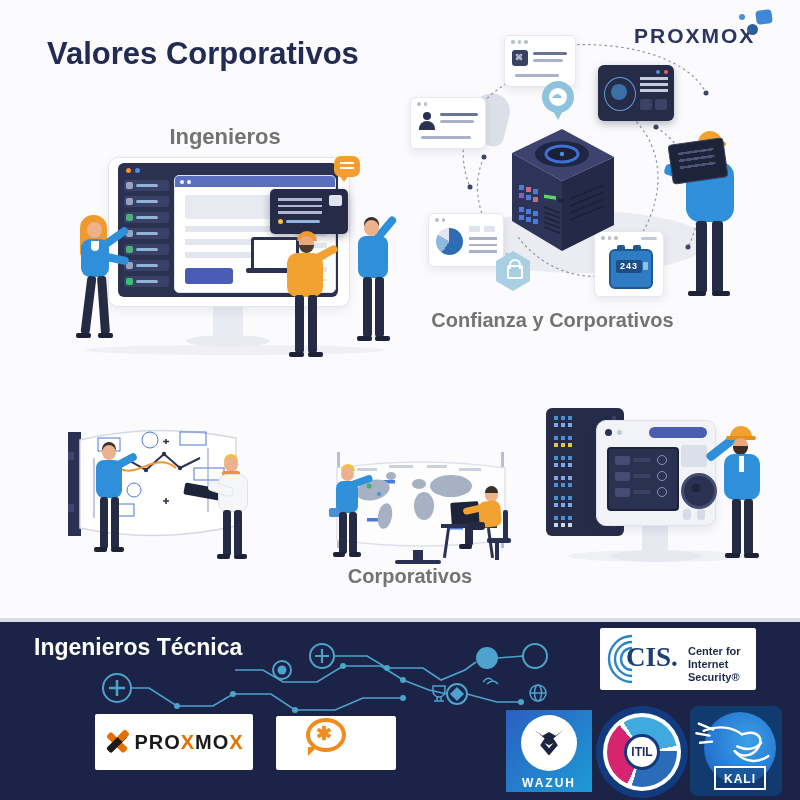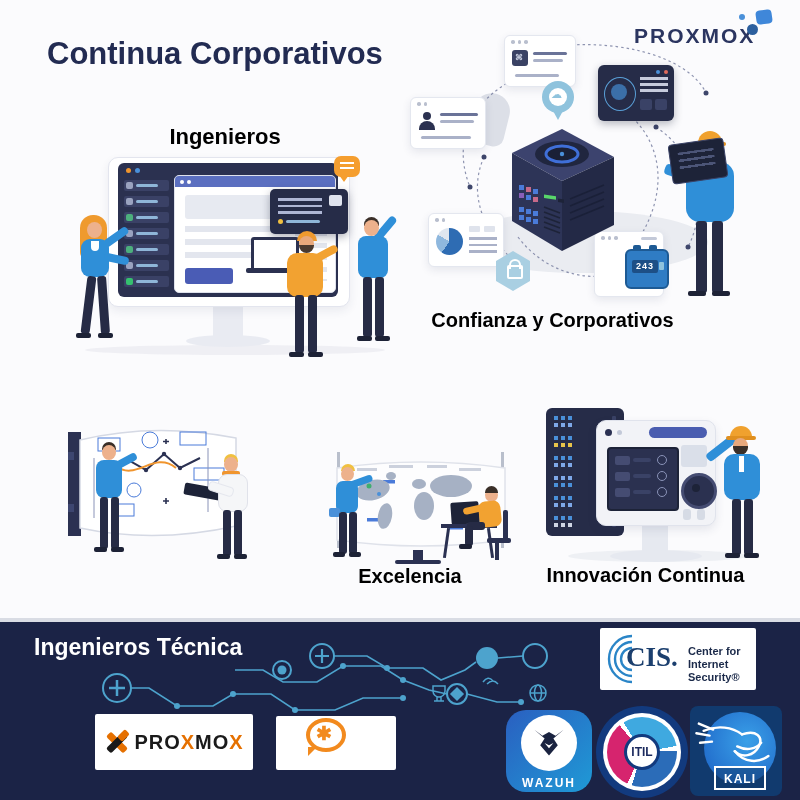--- a/index.html
+++ b/index.html
@@ -1,19 +1,19 @@
 <!DOCTYPE html>
 <html><head>
 <meta charset="utf-8">
 <style>
   html,body{margin:0;padding:0;background:#ffffff;}
   #canvas{position:relative;width:800px;height:800px;background:#fbfbfd;overflow:hidden;
           font-family:"Liberation Sans",sans-serif;}
   .abs{position:absolute;}
-  .cap{position:absolute;text-align:center;font-weight:bold;color:#000000;}
+  .cap{position:absolute;text-align:center;font-weight:bold;color:#737373;}
   
   .wcard{position:absolute;background:#fff;border:1px solid #e4e7ef;border-radius:6px;
          box-shadow:0 3px 8px rgba(40,50,90,.10);}
   .wcard .dots{position:absolute;left:6px;top:4px;display:flex;gap:3px;}
   .wcard .dots i{width:3.5px;height:3.5px;border-radius:50%;background:#b9bfce;display:block;}
   .tline{position:absolute;border-radius:2px;background:#6a7398;height:3px;}
   .glines{position:absolute;background:repeating-linear-gradient(to bottom,#aab1c8 0 3px,transparent 3px 8px);}
   
   .pp{position:absolute;}
   .pp div{position:absolute;}
@@ -30,21 +30,21 @@
   .sbrow{position:absolute;left:54px;width:45px;height:11px;background:#3a4166;border-radius:2px;}
   .sbrow i{position:absolute;left:2px;top:2px;width:7px;height:7px;border-radius:2px;display:block;}
   .sbrow b{position:absolute;left:12px;top:4px;width:22px;height:3px;border-radius:2px;background:#8fb6d8;display:block;}
   .band-logo-label{color:#fff;font-weight:bold;}
 </style>
 </head>
 <body>
 
 <div id="canvas">
 
-  <div class="abs" style="left:47px;top:36px;font-size:31px;font-weight:bold;color:#222b52;">Continua Corporativos</div>
+  <div class="abs" style="left:47px;top:36px;font-size:31px;font-weight:bold;color:#222b52;">Valores Corporativos</div>
 
   <div class="abs" style="left:634px;top:24px;">
     <span style="font-size:21px;font-weight:bold;color:#2b3560;letter-spacing:2px;">PROXMOX</span>
   </div>
   <div class="abs" style="left:738px;top:8px;width:40px;height:34px;">
     <div class="abs" style="left:18px;top:2px;width:16px;height:14px;border-radius:4px;background:#3f87d9;transform:rotate(-8deg);"></div>
     <div class="abs" style="left:9px;top:16px;width:11px;height:11px;border-radius:50%;background:#2c5f9e;"></div>
     <div class="abs" style="left:1px;top:6px;width:6px;height:6px;border-radius:50%;background:#4a90d9;"></div>
   </div>
 
@@ -242,21 +242,21 @@
       <div style="position:absolute;left:13px;top:8px;width:8px;height:8px;border:2px solid #fff;border-bottom:none;border-radius:6px 6px 0 0;"></div>
     </div>
 
     <div class="wcard" style="left:186px;top:196px;width:68px;height:64px;">
       <div class="dots">
           <i></i>
           <i></i>
           <i></i>
         </div>
       <div class="tline" style="right:6px;top:5px;width:16px;height:2.5px;background:#c3c9d8;left:auto;"></div>
-      <div style="position:absolute;left:14px;top:17px;width:40px;height:36px;background:#2f7cc4;border:2px solid #1d5a94;border-radius:6px;margin-left:16px;">
+      <div style="position:absolute;left:14px;top:17px;width:40px;height:36px;background:#2f7cc4;border:2px solid #1d5a94;border-radius:6px;">
         <i style="position:absolute;left:6px;top:-6px;width:8px;height:5px;background:#1d5a94;border-radius:2px 2px 0 0;"></i>
         <i style="position:absolute;left:22px;top:-6px;width:8px;height:5px;background:#1d5a94;border-radius:2px 2px 0 0;"></i>
         <div style="position:absolute;left:5px;top:9px;width:26px;height:13px;background:#1d4f86;border-radius:2px;color:#fff;font-size:9px;font-weight:bold;text-align:center;line-height:13px;letter-spacing:1px;">243</div>
         <i style="position:absolute;right:3px;top:11px;width:5px;height:8px;background:#8fc3dd;border-radius:1px;"></i>
       </div>
     </div>
 
     <svg class="abs" style="left:96px;top:88px;" width="118" height="132" viewBox="0 0 118 132">
       <polygon points="8,30 58,6 110,34 58,58" fill="#3c436e"></polygon>
       <polygon points="8,30 58,58 58,128 8,98" fill="#2d3457"></polygon>
@@ -424,21 +424,21 @@
     <div class="pp" style="left:146px;top:38px;width:50px;height:70px;">
       <div class="head" style="left:14px;top:0;width:13px;height:14px;"></div>
       <div style="left:14px;top:-2px;width:13px;height:7px;background:#3a2f28;border-radius:7px 7px 0 0;"></div>
       <div style="left:8px;top:13px;width:22px;height:26px;background:#f2a231;border-radius:7px;transform:rotate(-6deg);"></div>
       <div class="arm" style="left:-8px;top:18px;width:22px;height:7px;background:#f2a231;transform:rotate(-12deg);"></div>
       <div class="leg" style="left:-4px;top:34px;width:18px;height:8px;"></div>
       <div class="leg" style="left:-6px;top:38px;width:8px;height:20px;"></div>
       <div class="shoe" style="left:-12px;top:56px;width:13px;"></div>
     </div>
   </div>
-  <div class="cap" style="left:320px;top:565px;width:180px;font-size:20px;">Excelencia</div>
+  <div class="cap" style="left:320px;top:565px;width:180px;font-size:20px;">Corporativos</div>
 
   <div class="abs" style="left:538px;top:402px;width:235px;height:162px;">
     <div class="abs" style="left:30px;top:148px;width:180px;height:12px;border-radius:50%;background:#eef0f4;"></div>
 
     <div class="abs" style="left:8px;top:6px;width:78px;height:128px;background:#262c48;border-radius:6px;">
       <div class="ledrow" style="top:8px;"></div>
         <div class="slot" style="top:8px;"></div>
       <div class="ledrow" style="top:28px;background-image:repeating-linear-gradient(90deg,#4a90d9 0 4px,transparent 4px 7px),repeating-linear-gradient(90deg,#e8c44a 0 4px,transparent 4px 7px);"></div>
         <div class="slot" style="top:28px;"></div>
       <div class="ledrow" style="top:48px;"></div>
@@ -483,21 +483,20 @@
       <div class="head" style="left:23px;top:12px;background:#e8a87c;"></div>
       <div style="left:23px;top:20px;width:15px;height:9px;background:#3a2f28;border-radius:0 0 8px 8px;"></div>
       <div style="left:14px;top:28px;width:36px;height:46px;background:#2f8fd8;border-radius:10px;"></div>
       <div style="left:29px;top:30px;width:5px;height:16px;background:#fff;"></div>
       <div class="leg" style="left:22px;top:73px;height:56px;"></div>
       <div class="leg" style="left:34px;top:73px;height:56px;"></div>
       <div class="shoe" style="left:15px;top:127px;"></div>
       <div class="shoe" style="left:34px;top:127px;"></div>
     </div>
   </div>
-  <div class="cap" style="left:538px;top:564px;width:215px;font-size:20px;">Innovación Continua</div>
 
   <div class="abs" style="left:0;top:618px;width:800px;height:4px;background:#d9dce4;"></div>
   <div class="abs" style="left:0;top:622px;width:800px;height:178px;background:#1b2346;">
 
     <div class="abs band-logo-label" style="left:34px;top:12px;font-size:23px;">Ingenieros Técnica</div>
 
     <svg class="abs" style="left:85px;top:8px;" width="500" height="105" viewBox="0 0 500 105">
       <g fill="none" stroke="#4da3cd" stroke-width="1.6">
         <path d="M46,58 L64,58 L92,76 L128,76 L148,64 L186,64 L210,80 L250,80 L278,68 L318,68"></path>
         <path d="M150,40 L178,40 L198,52 L232,52 L258,36 L296,36 L318,50 L344,60 L362,64"></path>
@@ -565,21 +564,21 @@
     </div>
 
     <div class="abs" style="left:276px;top:94px;width:120px;height:54px;background:#fff;border-radius:2px;">
       <div style="position:absolute;left:30px;top:2px;width:32px;height:26px;border:4px solid #f28a1e;border-radius:50%;">
         <i style="position:absolute;left:-2px;bottom:-8px;width:9px;height:9px;background:#f28a1e;clip-path:polygon(0 0,100% 0,0 100%);"></i>
         <span style="position:absolute;left:6px;top:0px;font-size:19px;font-weight:bold;color:#f28a1e;">✱</span>
       </div>
     </div>
 
 
-    <div class="abs" style="left:506px;top:88px;width:86px;height:82px;border-radius:20px;background:linear-gradient(135deg,#2a5fc0,#1f9ad6);">
+    <div class="abs" style="left:506px;top:88px;width:86px;height:82px;border-radius:0;background:linear-gradient(135deg,#2a5fc0,#1f9ad6);">
       <div style="position:absolute;left:15px;top:5px;width:56px;height:56px;border-radius:50%;background:#fff;"></div>
       <svg style="position:absolute;left:21px;top:11px;" width="44" height="44" viewBox="0 0 60 60">
         <path d="M10,12 L24,24 L18,33 L30,47 L42,33 L36,24 L50,12 L39,20 L30,15 L21,20 Z" fill="#1a2340"></path>
         <path d="M24,30 L30,37 L36,30 L30,33 Z" fill="#ffffff"></path>
       </svg>
       <div style="position:absolute;left:0;bottom:2px;width:100%;text-align:center;font-size:12px;font-weight:bold;color:#fff;letter-spacing:2px;">WAZUH</div>
     </div>
 
     <div class="abs" style="left:596px;top:84px;width:92px;height:92px;border-radius:50%;background:#123a7e;">
       <div style="position:absolute;left:7px;top:7px;width:78px;height:78px;border-radius:50%;background:#fff;"></div>

